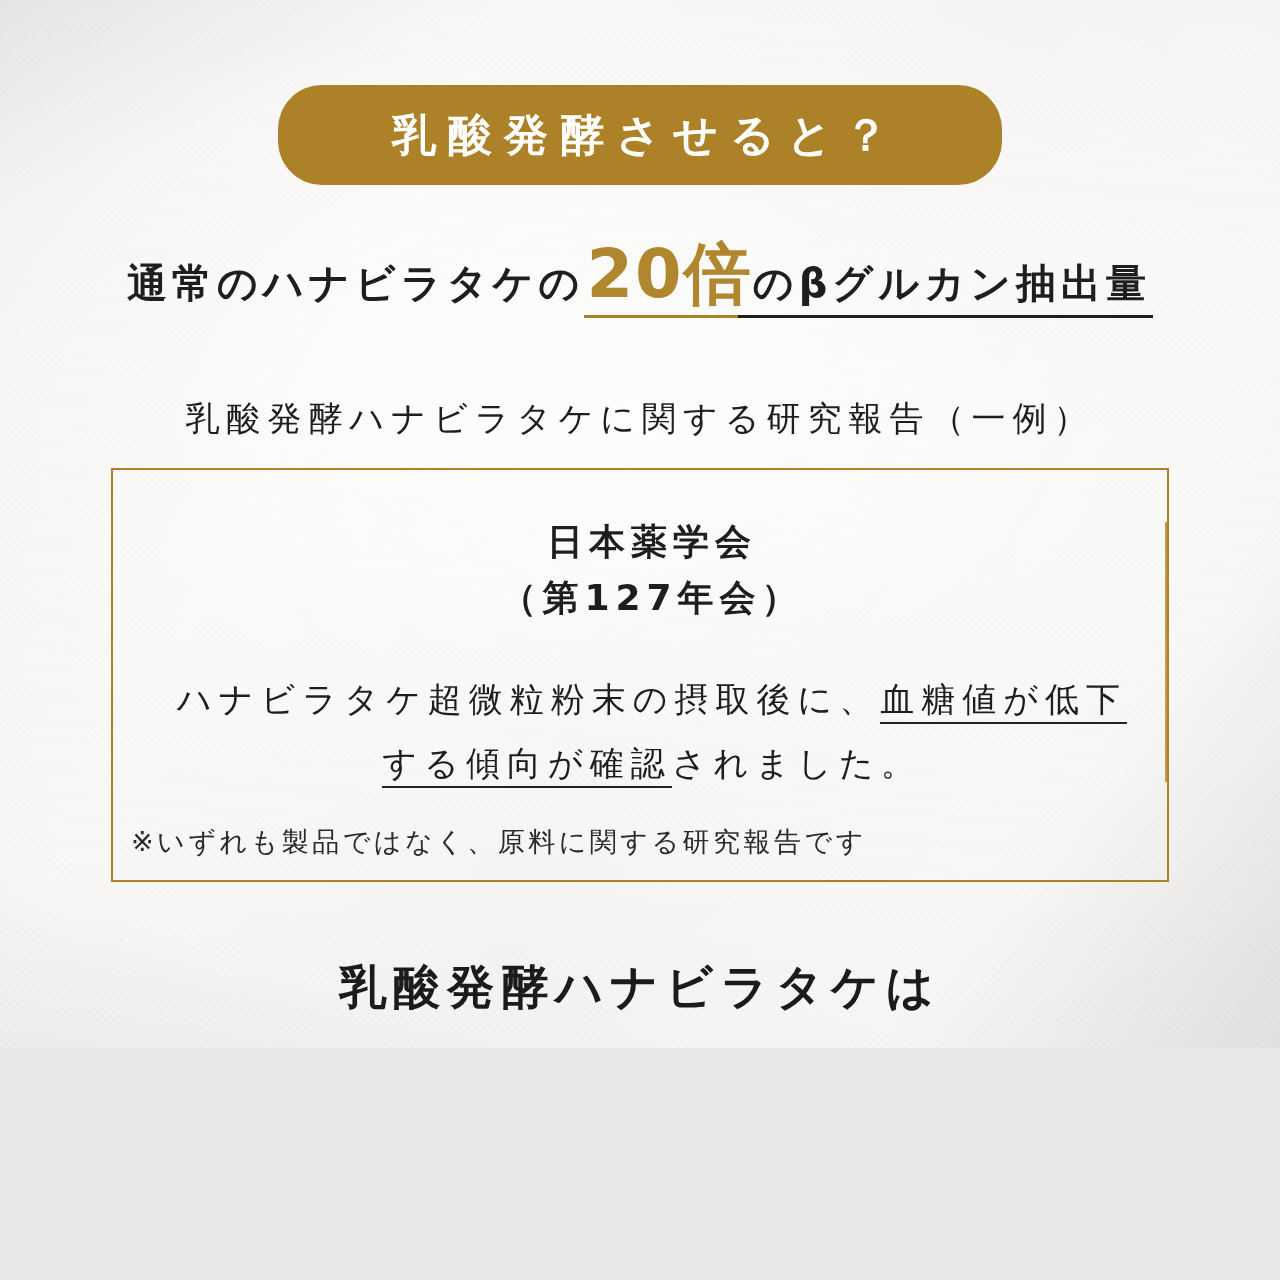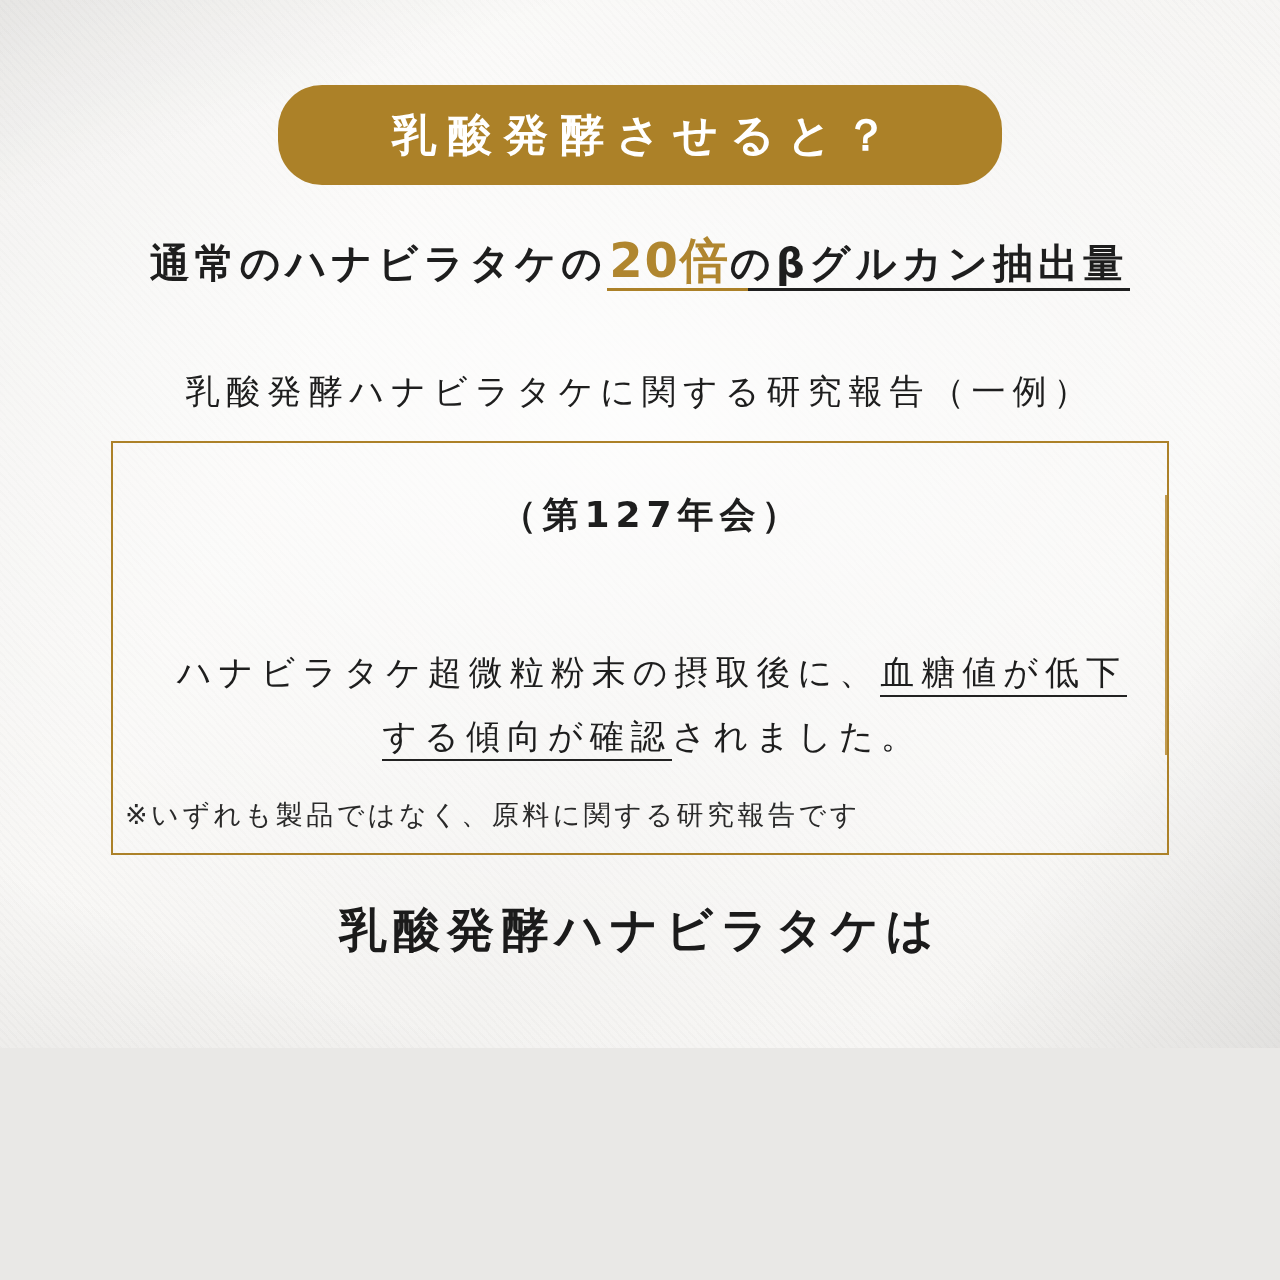--- a/index.html
+++ b/index.html
@@ -56,21 +56,21 @@
     display:inline-block;
     position:relative;
     padding:0 2px 6px 2px;
   }
   .headline .underlined-group::after{
     content:"";
     position:absolute;left:0;right:0;bottom:8px;height:3px;
     background:linear-gradient(90deg, var(--accent-gold) 0 27%, #1f1f1f 27% 100%);
   }
   .headline .big-gold{
-    font-size:48px;font-weight:700;
+    font-size:67px;font-weight:700;
     color:var(--gold-text);
     letter-spacing:2px;
     vertical-align:baseline;
   }
 
   .section-title{
     margin-top:70px;
     text-align:center;
     font-size:34px;font-weight:400;
     letter-spacing:7px;
@@ -104,28 +104,28 @@
     line-height:1.88;
     letter-spacing:7px;
     text-align:center;
   }
   .research-text .u{
     border-bottom:2px solid #222222;
     padding-bottom:3px;
   }
   .footnote{
     margin-top:28px;
-    padding:0 12px;
+    padding:0 18px;
     font-size:27px;font-weight:500;
     letter-spacing:3.5px;
     color:#2a2a2a;
   }
 
   .conclusion{
-    margin-top:44px;
+    margin-top:74px;
     text-align:center;
     position:relative;z-index:1;
   }
   .conclusion .c1{
     font-size:47px;font-weight:700;letter-spacing:7px;color:#1b1b1b;
   }
   .conclusion .c2{
     margin-top:26px;
     font-size:49px;font-weight:700;letter-spacing:5px;
     color:var(--gold-text);
@@ -144,20 +144,21 @@
     <span>通常のハナビラタケの</span><span class="underlined-group"><span class="big-gold">20倍</span><span>のβグルカン抽出量</span></span>
   </div>
 
   <div class="section-title">乳酸発酵ハナビラタケに関する研究報告（一例）</div>
 
   <div class="research-box">
     <div class="columns">
 
       <div class="col">
         <div class="source-name source-jp">
+          <span class="ln">日本薬学会</span>
           <span class="ln">（第127年会）</span>
         </div>
         <div class="research-text">
           <span>ハナビラタケ超微粒粉末の摂取後に、</span><span class="u">血糖値が低下する傾向が確認</span><span>されました。</span>
         </div>
       </div>
 
       <div class="col-divider"></div>
 
 

